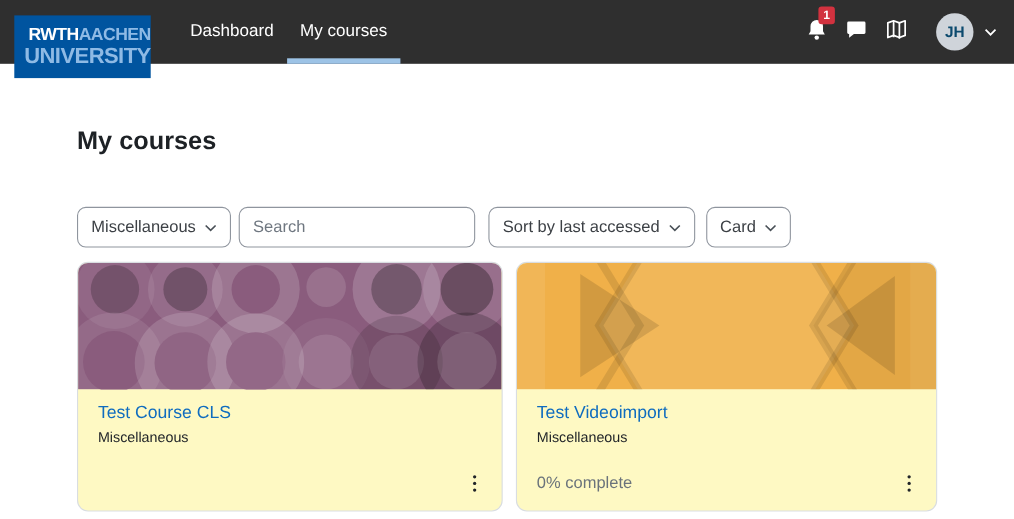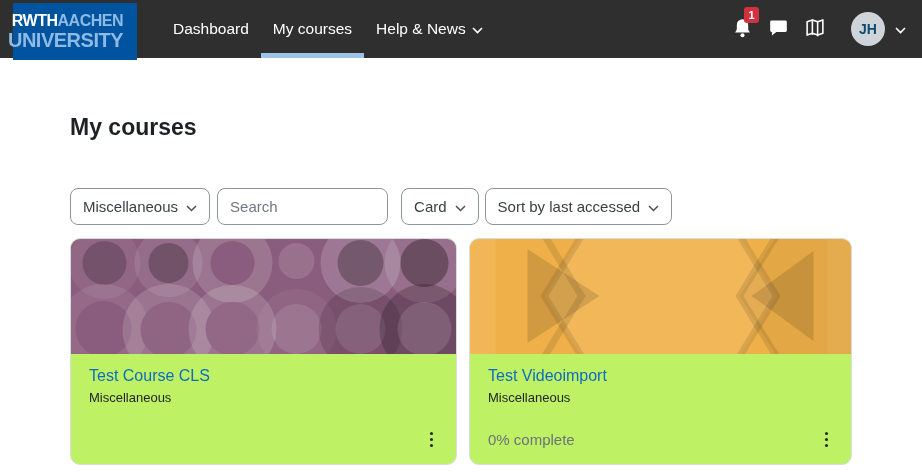--- a/index.html
+++ b/index.html
@@ -7,23 +7,23 @@
     --nav-active-underline:#9dc3e6; --badge-bg:#d2323f; --link-color:#0f6cbf;
     --text-dark:#1d2125; --muted-text:#6a737b; --control-border:#8f959e;
     --card-border:#d9dde1; --card1-base:#8a5c7d; --card2-base:#f0b049;
   }
   *{box-sizing:border-box;margin:0;padding:0;}
   html,body{width:922px;height:472px;overflow:hidden;background:#fff;
     font-family:"Liberation Sans",sans-serif;}
   
   .navbar{position:relative;height:58px;background:var(--navbar-bg);
     display:flex;align-items:stretch;color:#fff;z-index:5;}
-  .logo{position:absolute;left:13px;top:3px;width:124px;height:57px;
+  .logo{position:absolute;left:13px;top:14px;width:124px;height:57px;
     background:var(--logo-bg);display:flex;flex-direction:column;
-    justify-content:center;align-items:flex-end;padding-right:14px;line-height:1;}
+    justify-content:center;align-items:flex-end;padding-right:0;line-height:1;}
   .logo-line1{display:flex;align-items:baseline;font-size:16px;letter-spacing:-.5px;}
   .logo-rwth{color:#fff;font-weight:bold;}
   .logo-light{color:var(--logo-light-text);font-weight:bold;}
   .logo-line2{color:var(--logo-light-text);font-weight:bold;font-size:20px;
     letter-spacing:-.5px;margin-top:1px;}
   .nav-menu{display:flex;list-style:none;margin-left:161px;align-items:stretch;}
   .nav-item{position:relative;display:flex;align-items:center;gap:6px;
     padding:16px 12px;font-size:15.5px;color:#fff;cursor:pointer;white-space:nowrap;}
   .nav-item.active::after{content:"";position:absolute;left:0;right:0;bottom:0;
     height:5px;background:var(--nav-active-underline);}
@@ -39,30 +39,30 @@
     color:#0c4a6e;font-size:14px;font-weight:bold;display:flex;
     align-items:center;justify-content:center;}
   
   .main{padding:0 70px;}
   .page-title{margin-top:56px;font-size:23px;font-weight:bold;color:var(--text-dark);}
   .filter-row{display:flex;gap:7px;margin-top:47px;}
   .control{height:37px;border:1px solid var(--control-border);border-radius:8px;
     display:flex;align-items:center;justify-content:space-between;gap:8px;
     padding:0 12px;font-size:15px;color:#3c4045;background:#fff;cursor:pointer;
     white-space:nowrap;}
-  .control.search-wrap{width:171px;cursor:text;margin-right:6px;}
+  .control.search-wrap{width:215px;cursor:text;margin-right:6px;}
   .control.sort{margin-left:-1px;margin-right:3px;}
   .search-input{border:none;outline:none;width:100%;font-size:15px;
     font-family:"Liberation Sans",sans-serif;color:#3c4045;background:transparent;}
   .search-input::placeholder{color:#6f7780;opacity:1;}
   .chev{flex:0 0 auto;}
   
   .cards{display:flex;gap:12px;margin-top:13px;}
   .course-card{width:387px;height:227px;border:1px solid var(--card-border);
-    border-radius:10px;background:#bef264;overflow:hidden;display:flex;
+    border-radius:10px;background:#fef9c3;overflow:hidden;display:flex;
     flex-direction:column;}
   .card-img{height:115px;flex:0 0 auto;cursor:pointer;}
   .card-img svg{display:block;width:100%;height:100%;}
   .card-body{flex:1;display:flex;flex-direction:column;padding:13px 17px 13px 18px;}
   .course-name{font-size:16px;color:var(--link-color);text-decoration:none;
     cursor:pointer;}
   .course-cat{font-size:13px;color:#212529;margin-top:5px;}
   .card-footer{margin-top:auto;display:flex;align-items:center;
     }
   .progress-text{font-size:15px;color:var(--muted-text);}
@@ -82,28 +82,20 @@
     <div class="logo-line2">UNIVERSITY</div>
   </div>
 
   <ul class="nav-menu">
     <li class="nav-item">
       <span>Dashboard</span>
     </li>
     <li class="nav-item active">
       <span>My courses</span>
     </li>
-    <li class="nav-item">
-      <span>Help &amp; News</span>
-      <span>
-        <svg width="11" height="7" viewBox="0 0 11 7">
-            <polyline points="1,1 5.5,5.5 10,1" fill="none" stroke="#fff" stroke-width="1.6"></polyline>
-          </svg>
-      </span>
-    </li>
   </ul>
 
   <div class="nav-icons">
     <div class="icon-btn">
       <span>
         <svg width="21" height="23" viewBox="0 0 24 26">
           <path d="M12 3.5a6.5 6.5 0 0 0-6.5 6.5v5.2L3.6 18.6h16.8l-1.9-3.4V10A6.5 6.5 0 0 0 12 3.5z" fill="#fff"></path>
           <circle cx="12" cy="21.8" r="2.3" fill="#fff"></circle>
         </svg>
       </span>
@@ -144,30 +136,30 @@
       <span>Miscellaneous</span>
       <span class="chev">
         <svg width="11" height="7" viewBox="0 0 11 7">
             <polyline points="1,1 5.5,5.5 10,1" fill="none" stroke="#495057" stroke-width="1.5"></polyline>
           </svg>
       </span>
     </div>
     <div class="control search-wrap">
       <input class="search-input" type="text" placeholder="Search" style="">
     </div>
+    <div class="control sort">
+      <span>Sort by last accessed</span>
+      <span class="chev">
+        <svg width="11" height="7" viewBox="0 0 11 7">
+            <polyline points="1,1 5.5,5.5 10,1" fill="none" stroke="#495057" stroke-width="1.5"></polyline>
+          </svg>
+      </span>
+    </div>
     <div class="control">
       <span>Card</span>
-      <span class="chev">
-        <svg width="11" height="7" viewBox="0 0 11 7">
-            <polyline points="1,1 5.5,5.5 10,1" fill="none" stroke="#495057" stroke-width="1.5"></polyline>
-          </svg>
-      </span>
-    </div>
-    <div class="control sort">
-      <span>Sort by last accessed</span>
       <span class="chev">
         <svg width="11" height="7" viewBox="0 0 11 7">
             <polyline points="1,1 5.5,5.5 10,1" fill="none" stroke="#495057" stroke-width="1.5"></polyline>
           </svg>
       </span>
     </div>
   </div>
 
   <div class="cards">
 

